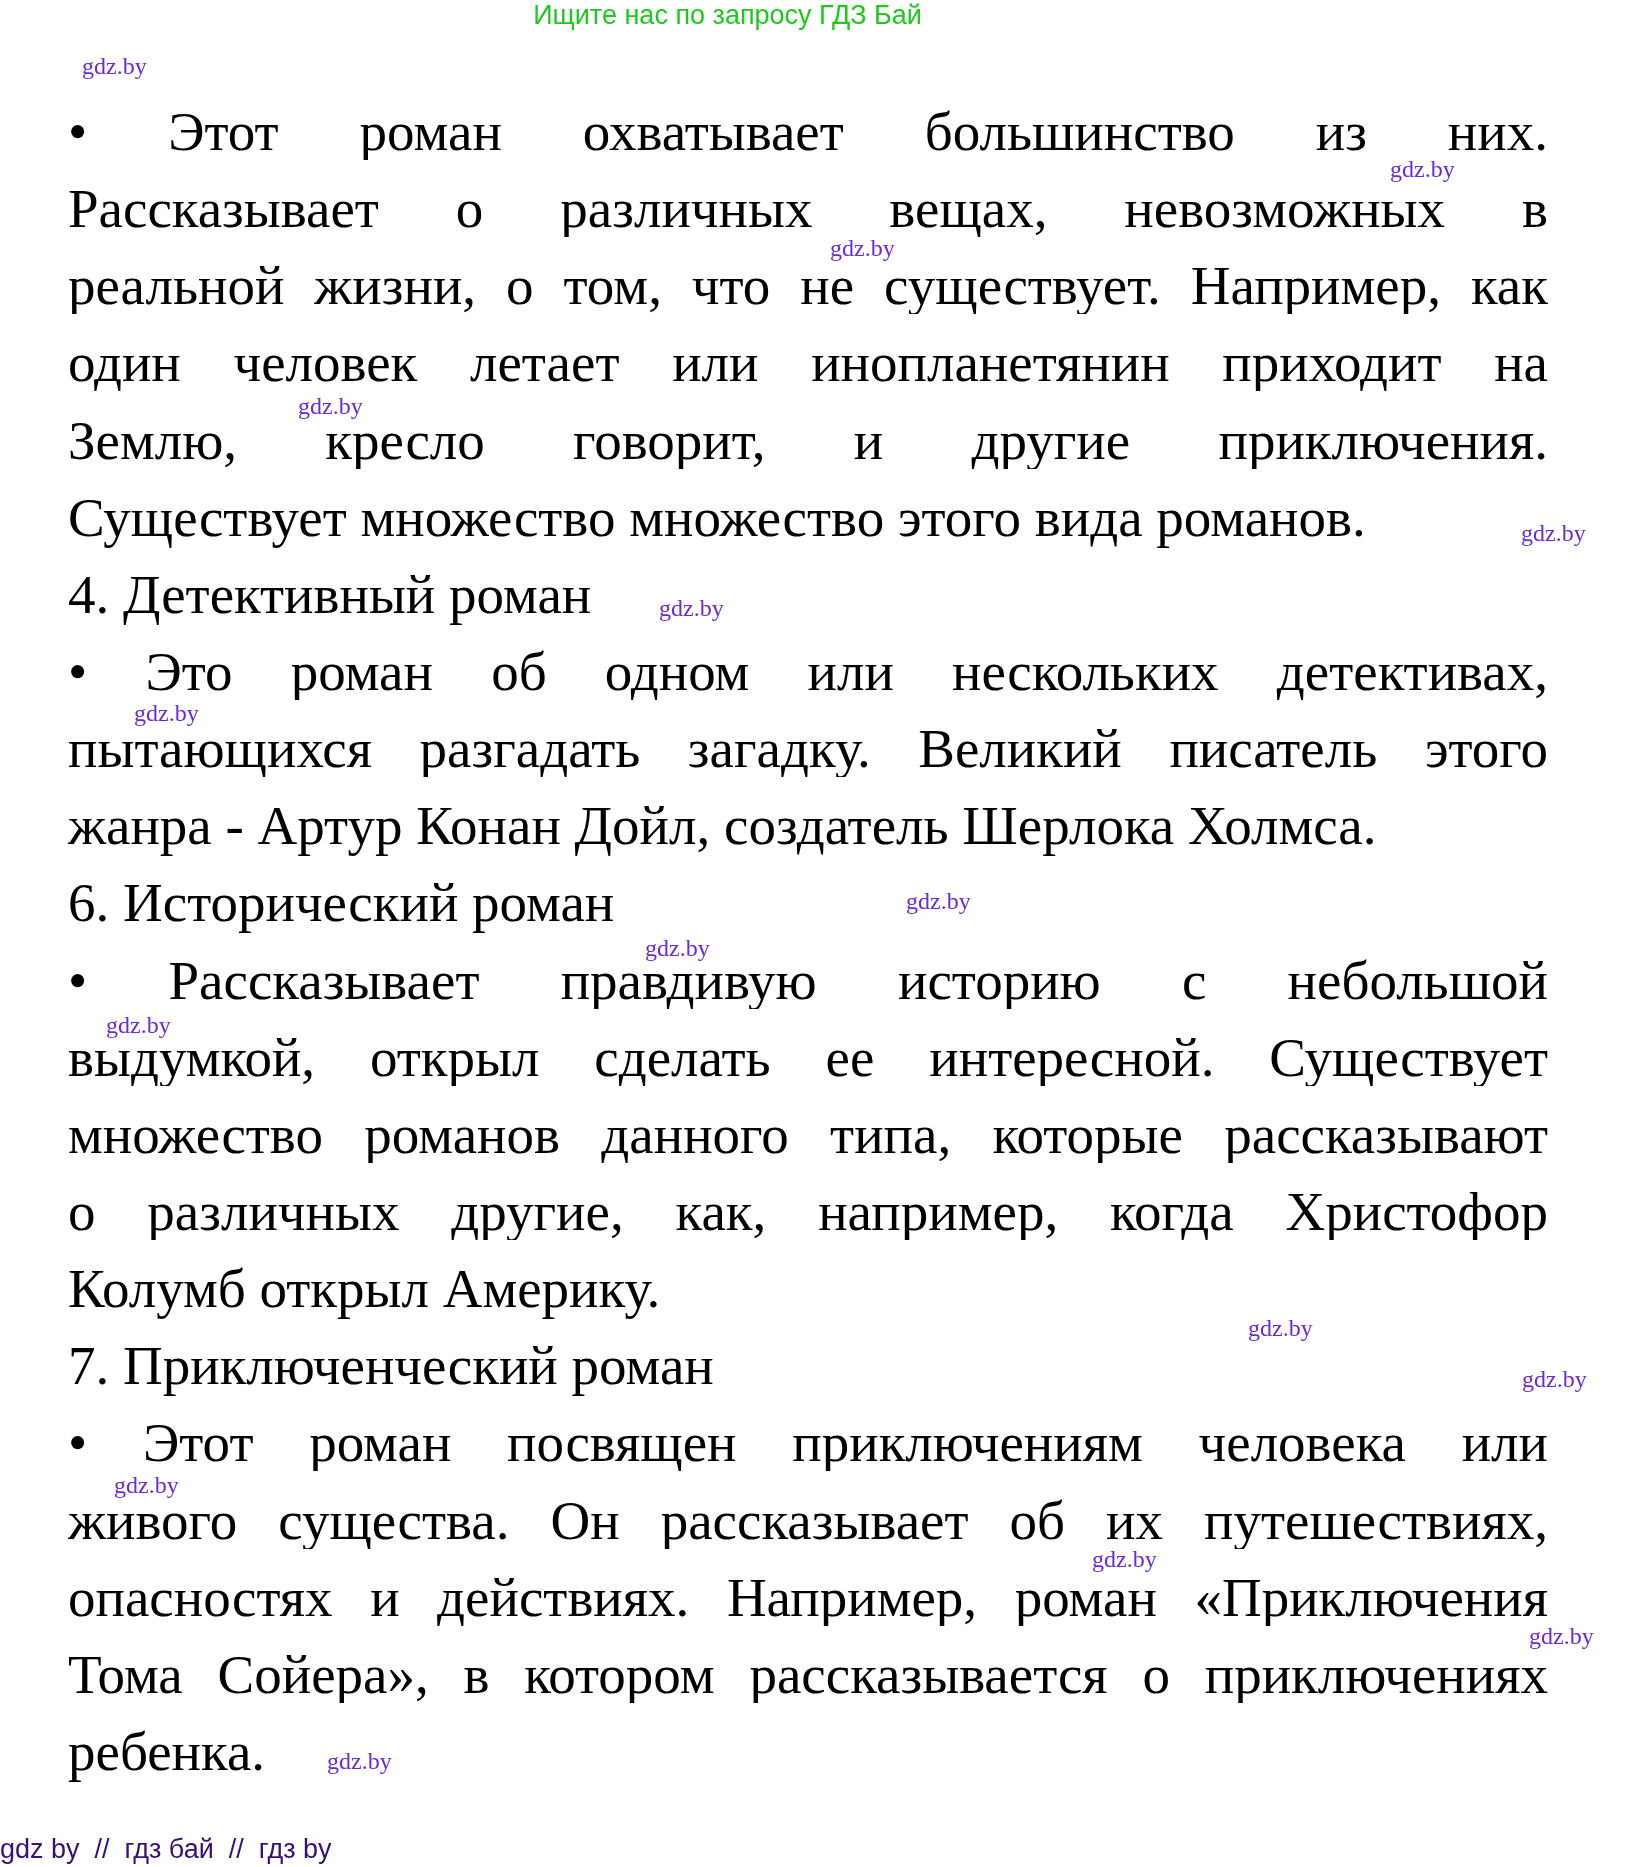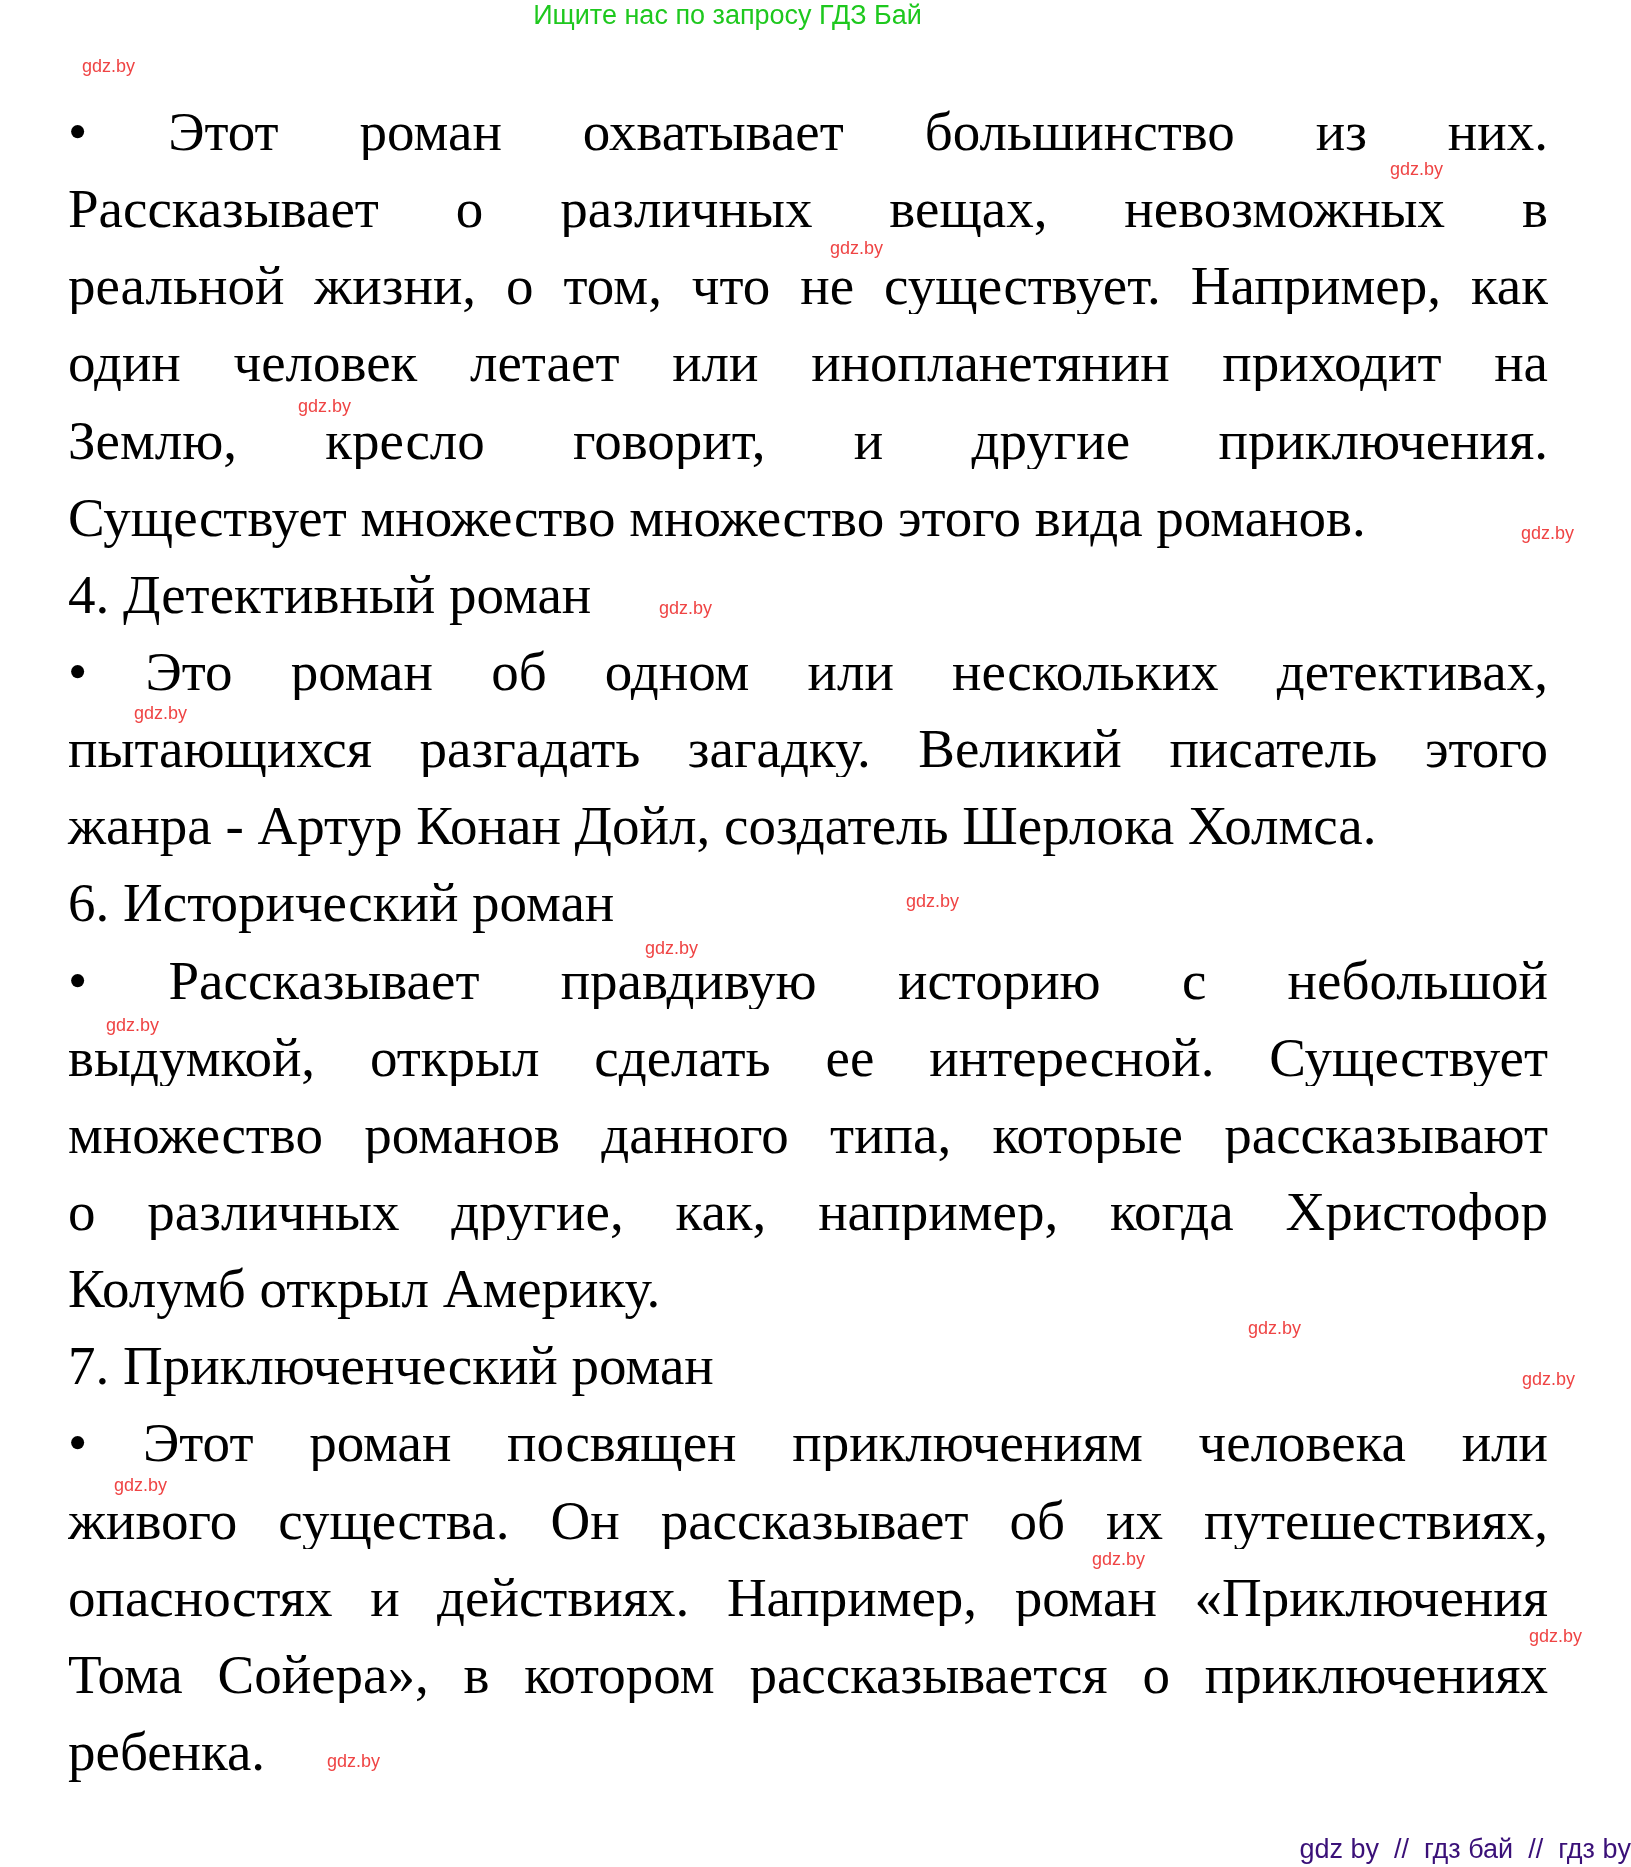--- a/index.html
+++ b/index.html
@@ -6,21 +6,21 @@
   body { width: 1631px; height: 1867px; position: relative; overflow: hidden; }
   .banner {
     position: absolute; left: 0; width: 1455px; top: 2px;
     text-align: center;
     font-family: "Liberation Sans", sans-serif;
     font-size: 27px; line-height: 27px;
     color: #1ec81e;
   }
   .footer {
     position: absolute; left: 0; width: 1631px; top: 1836px;
-    text-align: right;
+    text-align: left;
     font-family: "Liberation Sans", sans-serif;
     font-size: 27px; line-height: 27px;
     color: #3a1078;
     white-space: pre;
   }
   .doc-line {
     position: absolute; left: 68px; width: 1480px;
     height: 56px;
     font-family: "Liberation Serif", serif;
     font-size: 55px; line-height: 56px;
@@ -29,23 +29,23 @@
   }
   .doc-line.justify {
     text-align: justify;
     text-align-last: justify;
     white-space: normal;
     overflow: hidden;
   }
   .doc-line.left { text-align: left; }
   .wm {
     position: absolute;
-    font-family: Liberation Sans, sans-serif;
-    font-size: 18px; line-height: 27px;
-    color: #ef4444;
+    font-family: Liberation Serif, serif;
+    font-size: 24px; line-height: 27px;
+    color: #6d28d9;
     white-space: nowrap;
   }
 </style>
 </head>
 <body>
 
 <div class="banner">Ищите нас по запросу ГДЗ Бай</div>
 
 <div id="doc">
   <div class="doc-line justify" style="top: 104px;">•   Этот роман охватывает большинство из них.</div>

